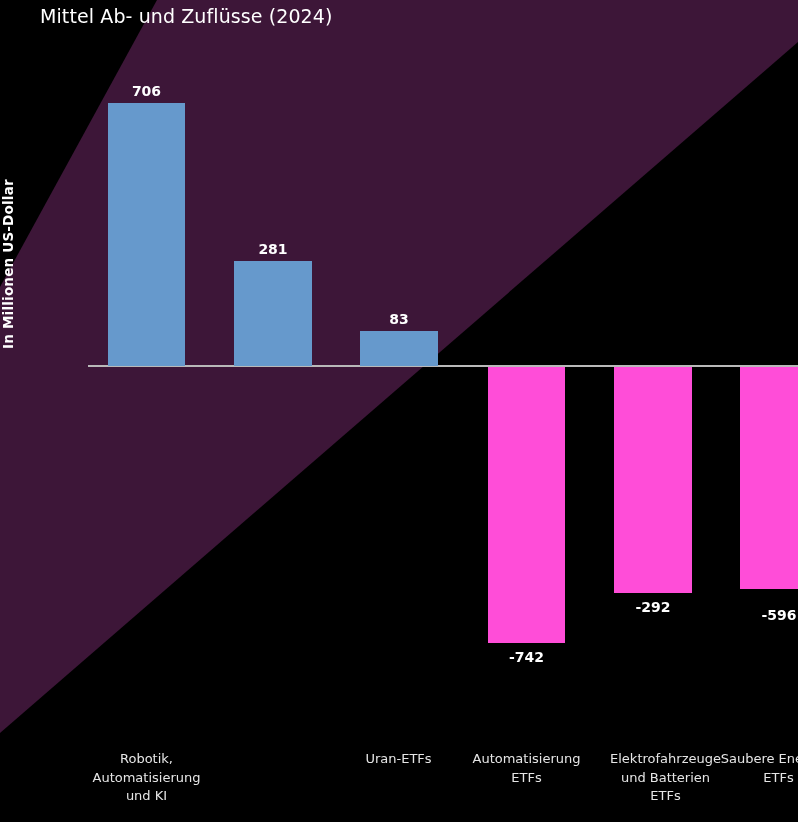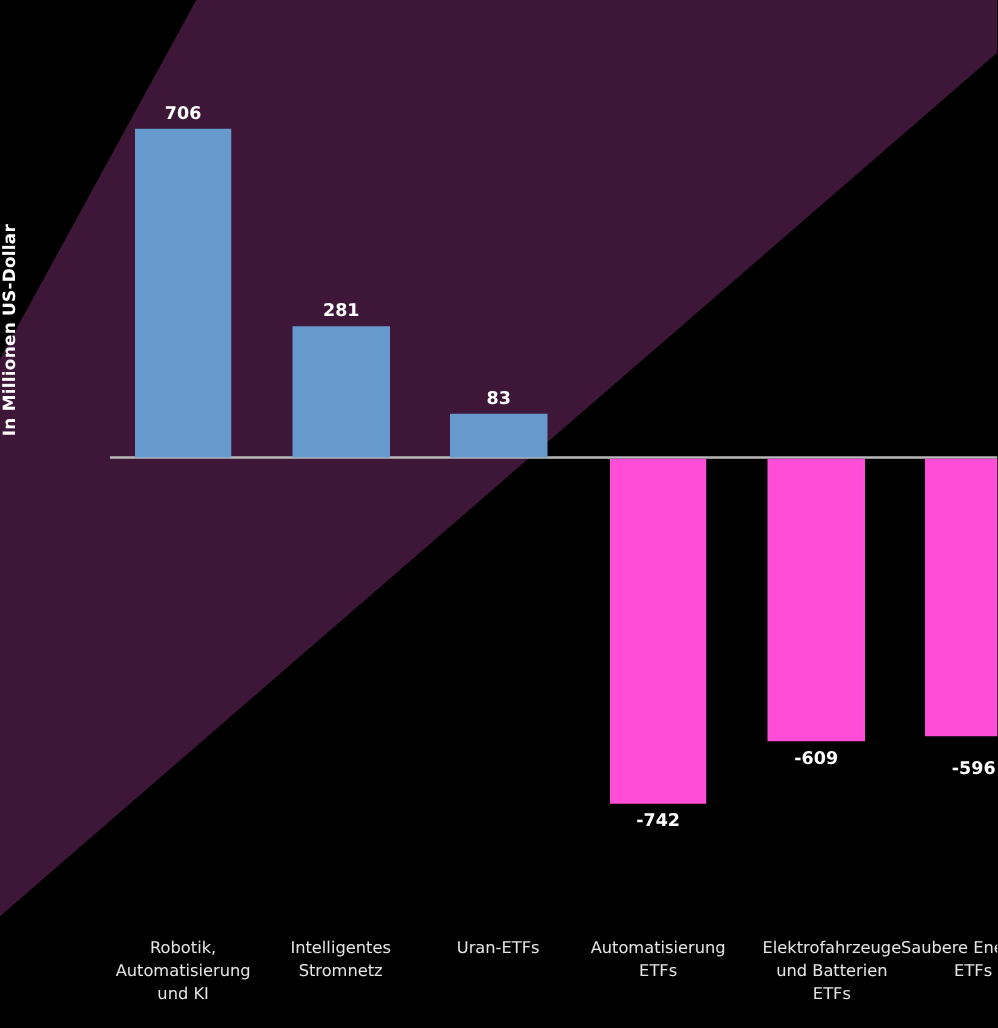--- a/index.html
+++ b/index.html
@@ -100,50 +100,49 @@
 </style>
 </head>
 <body>
 
 <div id="root">
 
   <svg id="bg-stripe" viewBox="0 0 798 822" width="798" height="822" xmlns="http://www.w3.org/2000/svg">
     <polygon points="157,0 798,0 798,42 0,733 0,287" fill="#3d1638"></polygon>
   </svg>
 
+  <div id="chart-title">Mittel Ab- und Zuflüsse (2024)</div>
 
   <div id="y-axis-title">In Millionen US-Dollar</div>
 
   <div id="plot-area">
 
     <div id="zero-line"></div>
 
     <div class="bar bar-positive" style="left:60px; top:103px; width:77px; height:263px;"></div>
     <div class="value-label" style="left:60px; top:83px; width:77px;">706</div>
 
     <div class="bar bar-positive" style="left:186px; top:261px; width:78px; height:105px;"></div>
     <div class="value-label" style="left:186px; top:241px; width:78px;">281</div>
 
     <div class="bar bar-positive" style="left:312px; top:331px; width:78px; height:35px;"></div>
     <div class="value-label" style="left:312px; top:311px; width:78px;">83</div>
 
     <div class="bar bar-negative" style="left:440px; top:367px; width:77px; height:276px;"></div>
     <div class="value-label" style="left:440px; top:649px; width:77px;">-742</div>
 
     <div class="bar bar-negative" style="left:566px; top:367px; width:78px; height:226px;"></div>
-    <div class="value-label" style="left:566px; top:599px; width:78px;">-609</div>
+    <div class="value-label" style="left:566px; top:599px; width:78px;">-292</div>
 
     <div class="bar bar-negative" style="left:692px; top:367px; width:78px; height:222px;"></div>
     <div class="value-label" style="left:692px; top:607px; width:78px;">-596</div>
 
     <div class="cat-label" style="left:29px; width:139px;">Robotik,
 Automatisierung
 und KI</div>
-    <div class="cat-label" style="left:155px; width:139px;">Intelligentes
-Stromnetz</div>
     <div class="cat-label" style="left:281px; width:139px;">Uran-ETFs</div>
     <div class="cat-label" style="left:409px; width:139px;">Automatisierung
 ETFs</div>
     <div class="cat-label" style="left:548px; width:139px;">Elektrofahrzeuge
 und Batterien
 ETFs</div>
     <div class="cat-label" style="left:661px; width:139px;">Saubere Energien
 ETFs</div>
 
   </div>

